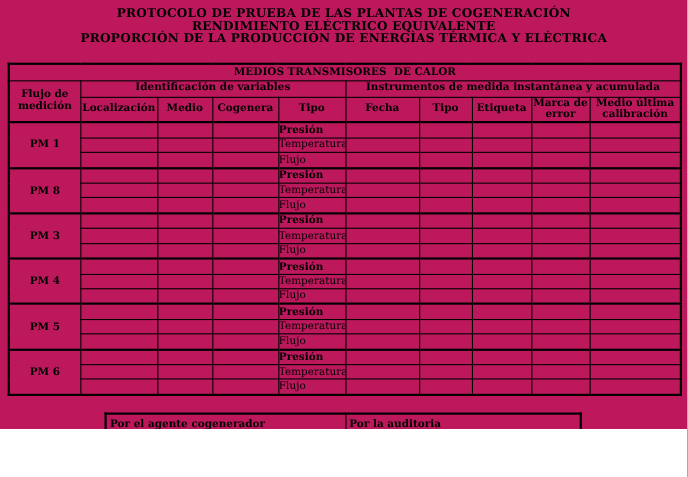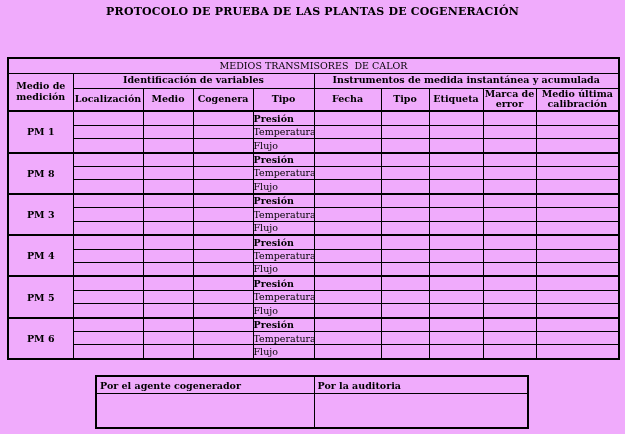--- a/index.html
+++ b/index.html
@@ -1,20 +1,20 @@
 <!DOCTYPE html>
 <html><head>
 <meta charset="utf-8">
 <style>
   html, body { margin: 0; padding: 0; background: #ffffff; }
   .page {
     position: relative;
     width: 625px;
-    height: 434px;
-    background: #f0abfc;
+    height: 390px;
+    background: #be185d;
     font-family: "DejaVu Serif", serif;
     color: #000000;
     overflow: hidden;
   }
   
   .title-block {
     position: absolute;
     top: 6px; left: 7px; width: 611px;
     text-align: center;
     font-weight: bold;
@@ -32,21 +32,21 @@
   }
   .main-table td {
     border: 1px solid #000000;
     padding: 0;
     overflow: hidden;
   }
   tr.band-row  { height: 15px; }
   tr.hdr-row-a { height: 15px; }
   tr.hdr-row-b { height: 23px; padding-left: 35px; }
   .band {
-    font-weight: normal;
+    font-weight: bold;
     font-size: 9.5px;
     text-align: center;
     vertical-align: middle;
     white-space: pre;
     margin-top: 40px;
   }
   .hdr {
     font-weight: bold;
     font-size: 9.5px;
     text-align: center;
@@ -84,41 +84,43 @@
   .sig-hdr { font-weight: bold; height: 16px; }
   .sig-blank { height: 33px; }
 </style>
 </head>
 <body>
 
 <div class="page">
 
   <div class="title-block">
     <div>PROTOCOLO DE PRUEBA DE LAS PLANTAS DE COGENERACIÓN</div>
+    <div>RENDIMIENTO ELÉCTRICO EQUIVALENTE</div>
+    <div>PROPORCIÓN DE LA PRODUCCIÓN DE ENERGÌAS TÉRMICA Y ELÉCTRICA</div>
   </div>
 
   <table class="main-table">
     <colgroup>
       <col style="width:65px">
         <col style="width:70px">
         <col style="width:50px">
         <col style="width:60px">
         <col style="width:61px">
       <col style="width:67px">
         <col style="width:48px">
         <col style="width:54px">
         <col style="width:53px">
         <col style="width:83px">
     </colgroup>
     <tbody>
       <tr class="band-row">
         <td class="band" colspan="10">MEDIOS TRANSMISORES  DE CALOR</td>
       </tr>
       <tr class="hdr-row-a">
-        <td class="hdr" rowspan="2">Medio de medición</td>
+        <td class="hdr" rowspan="2">Flujo de medición</td>
         <td class="hdr" colspan="4">Identificación de variables</td>
         <td class="hdr" colspan="5">Instrumentos de medida instantánea y acumulada</td>
       </tr>
       <tr class="hdr-row-b">
         <td class="hdr">Localización</td>
         <td class="hdr">Medio</td>
         <td class="hdr">Cogenera</td>
         <td class="hdr">Tipo</td>
         <td class="hdr">Fecha</td>
         <td class="hdr">Tipo</td>

